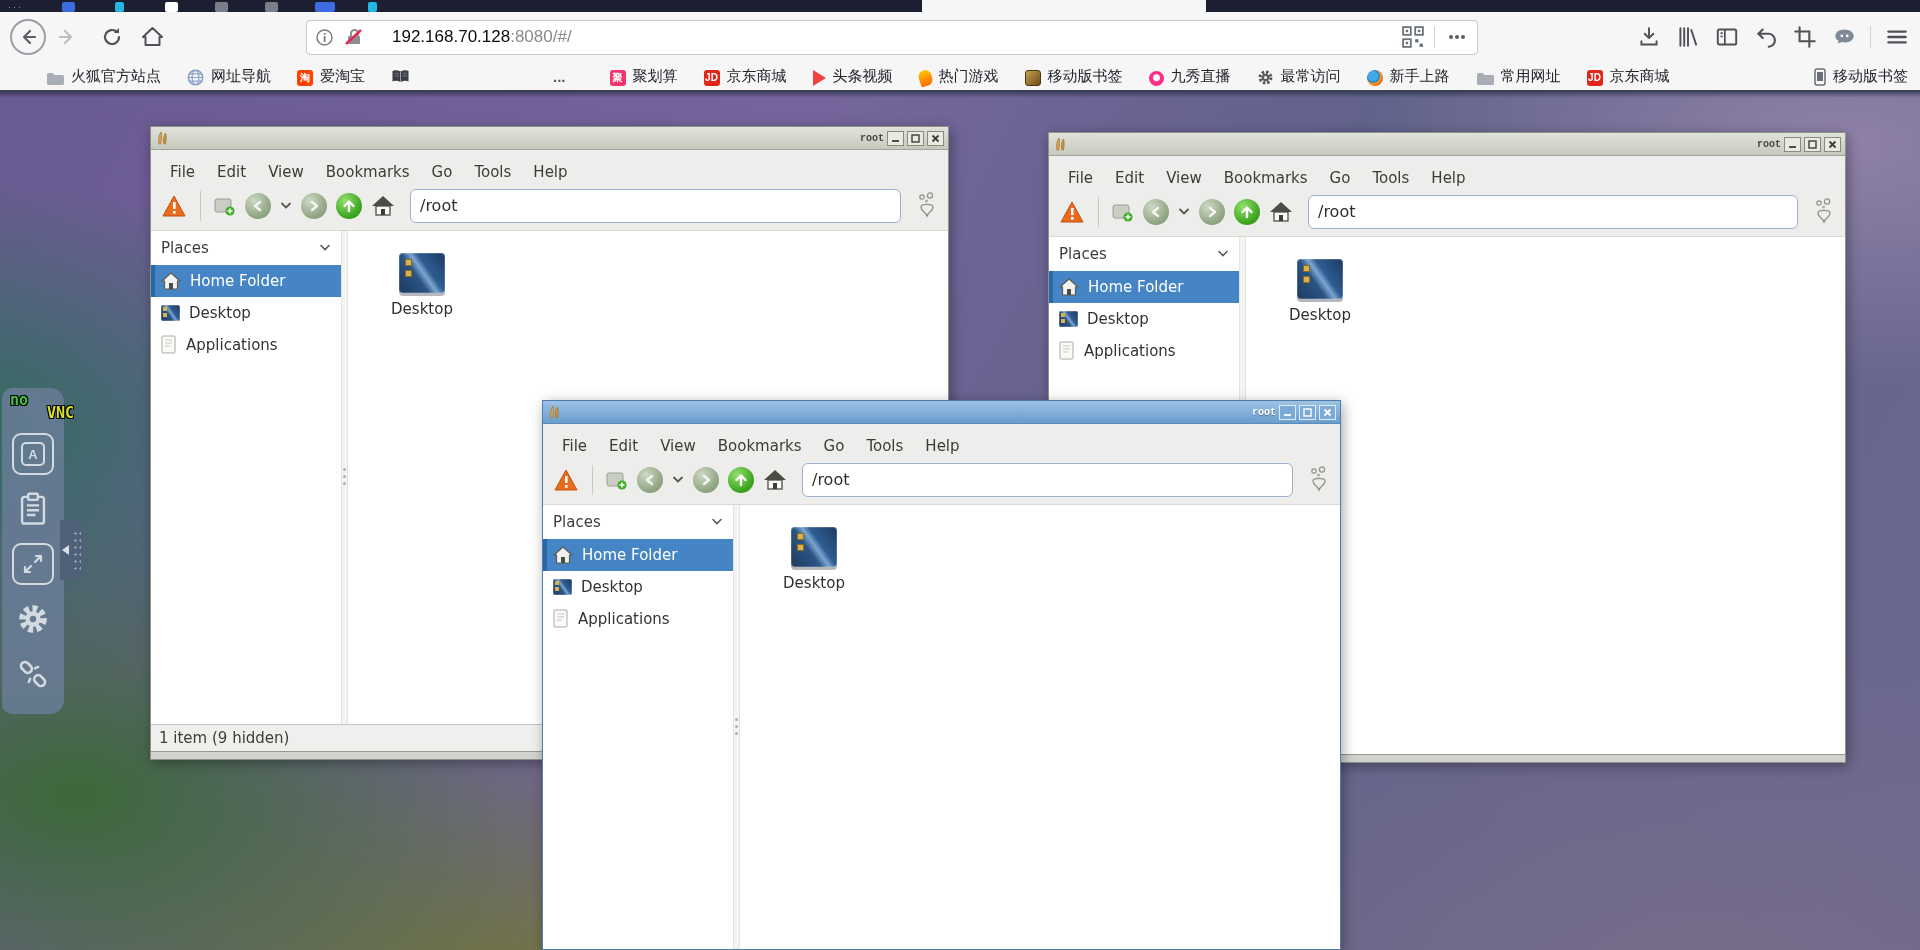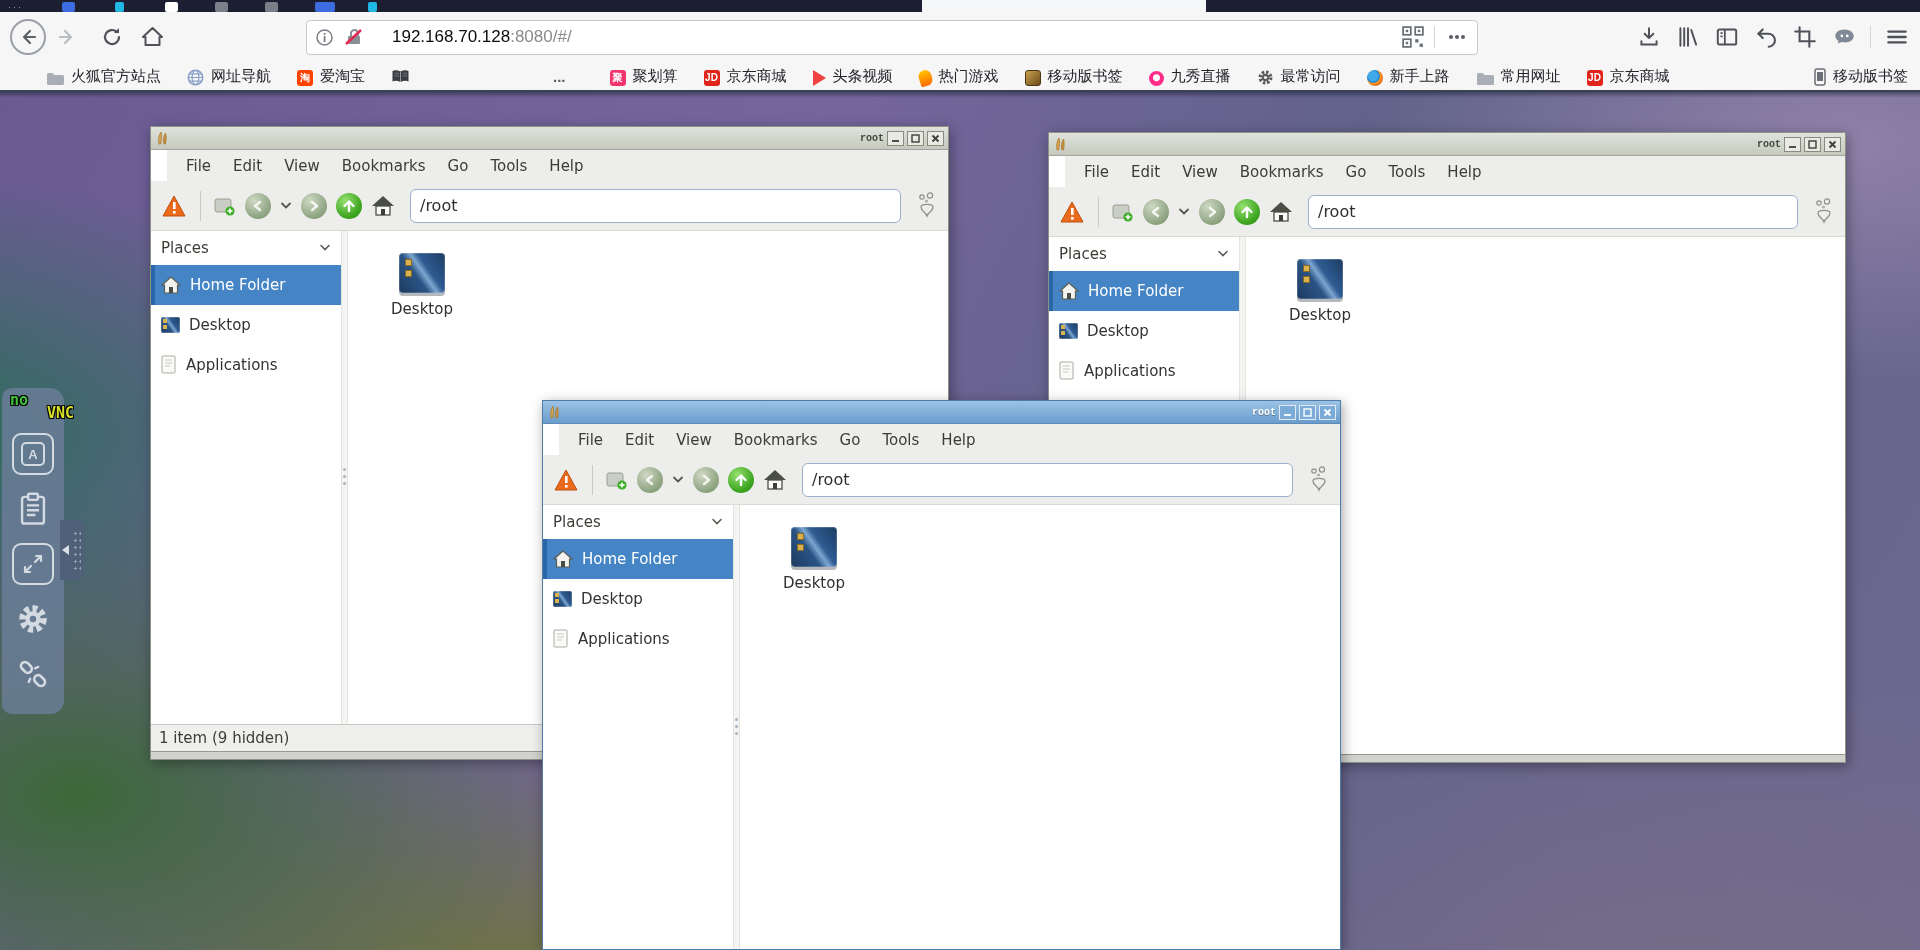--- a/index.html
+++ b/index.html
@@ -58,35 +58,35 @@
   .w3 { left:542px; top:308px; width:799px; height:550px; z-index:3;}
 
   .titlebar { flex:0 0 23px; display:flex; align-items:center; padding:0 4px; gap:3px;
     background:linear-gradient(#e0e3db,#c5c9bd); border-bottom:1px solid #a2a59b; }
   .fm.active .titlebar { background:linear-gradient(#9cc3e4,#699dcd); border-bottom:1px solid #5d8cb8;}
   .fm-title { flex:1; text-align:right; font-family:Liberation Mono, monospace; font-weight:bold; font-size:10px; color:#45483f; }
   .fm.active .fm-title { color:#fff; text-shadow:0 1px 1px rgba(0,0,0,.35); }
   .tb-btn { width:17px; height:15px; border:1px solid #888b80; background:#e9ebe3; color:#3c3f36; display:flex; align-items:center; justify-content:center; }
   .fm.active .tb-btn { background:#7cabd8; border-color:#dfecf8; color:#fff; }
 
-  .menubar { flex:0 0 31px; background:#edeeec; display:flex; align-items:center; padding-left:8px;margin-left:16px; }
+  .menubar { flex:0 0 31px; background:#edeeec; display:flex; align-items:flex-end; padding-left:8px; }
   .menu-item { font-family:"DejaVu Sans",sans-serif; font-size:15px; color:#3a3d36; padding:0 11px; }
 
   .fm-toolbar { flex:0 0 50px; background:#edeeec; border-bottom:1px solid #d8dad4; display:flex; align-items:center; padding:0 10px; gap:9px; }
   .tsep { width:1px; height:30px; background:#c9cbc3; margin:0 4px; }
   .sphere { width:26px; height:26px; border-radius:50%; display:flex; align-items:center; justify-content:center; }
   .sphere.dim { background:radial-gradient(circle at 35% 30%, #cfd9c4, #93a886 62%, #78906b); }
   .sphere.up { background:radial-gradient(circle at 35% 30%, #96e070, #3da520 65%, #2f8c16); }
   .pathbox { flex:1; height:34px; border:1px solid #9ab0cc; border-radius:6px; background:#fff; font-family:"DejaVu Sans",sans-serif; font-size:16px; color:#2e2e2e; padding:0 9px; margin:0 6px; outline:none; }
 
   .fm-body { flex:1; display:flex; min-height:0; background:#fff; }
   .sidebar { flex:0 0 190px; display:flex; flex-direction:column; background:#fff; }
   .places-header { height:34px; display:flex; align-items:center; padding:0 10px; font-family:"DejaVu Sans",sans-serif; font-size:15px; color:#3a3d36; }
   .places-header svg { margin-left:auto; }
-  .place { height:40px; display:flex; align-items:center; gap:9px; padding-left:10px; font-family:"DejaVu Sans",sans-serif; font-size:15px; color:#333; }
+  .place { height:32px; display:flex; align-items:center; gap:9px; padding-left:10px; font-family:"DejaVu Sans",sans-serif; font-size:15px; color:#333; }
   .place.sel { background:#4585c5; color:#fff; box-shadow:inset 4px 0 0 #2a67a8; }
   .splitter { flex:0 0 7px; background:#f4f5f3; border-left:1px solid #e4e5e1; border-right:1px solid #e4e5e1; position:relative; }
   .splitter::after { content:""; position:absolute; left:1px; top:48%; width:3px; height:3px; border-radius:50%; background:#a8b4c6; box-shadow:0 7px 0 #a8b4c6, 0 14px 0 #a8b4c6; }
   .fm-main { flex:1; background:#fff; padding:22px 0 0 36px; }
   .file { width:76px; display:flex; flex-direction:column; align-items:center; gap:7px; }
   .file-label { font-family:"DejaVu Sans",sans-serif; font-size:15px; color:#2f2f2f; }
 
   .scr { position:relative; width:46px; height:40px; border-radius:4px;
     background:linear-gradient(55deg,#1d3a5f 0%,#2a5485 40%,#7ca6cf 52%,#2e5c93 62%,#1d3a5f 100%);
     box-shadow:0 3px 0 rgba(120,126,133,.55), inset 0 0 0 1px rgba(255,255,255,.18); }

